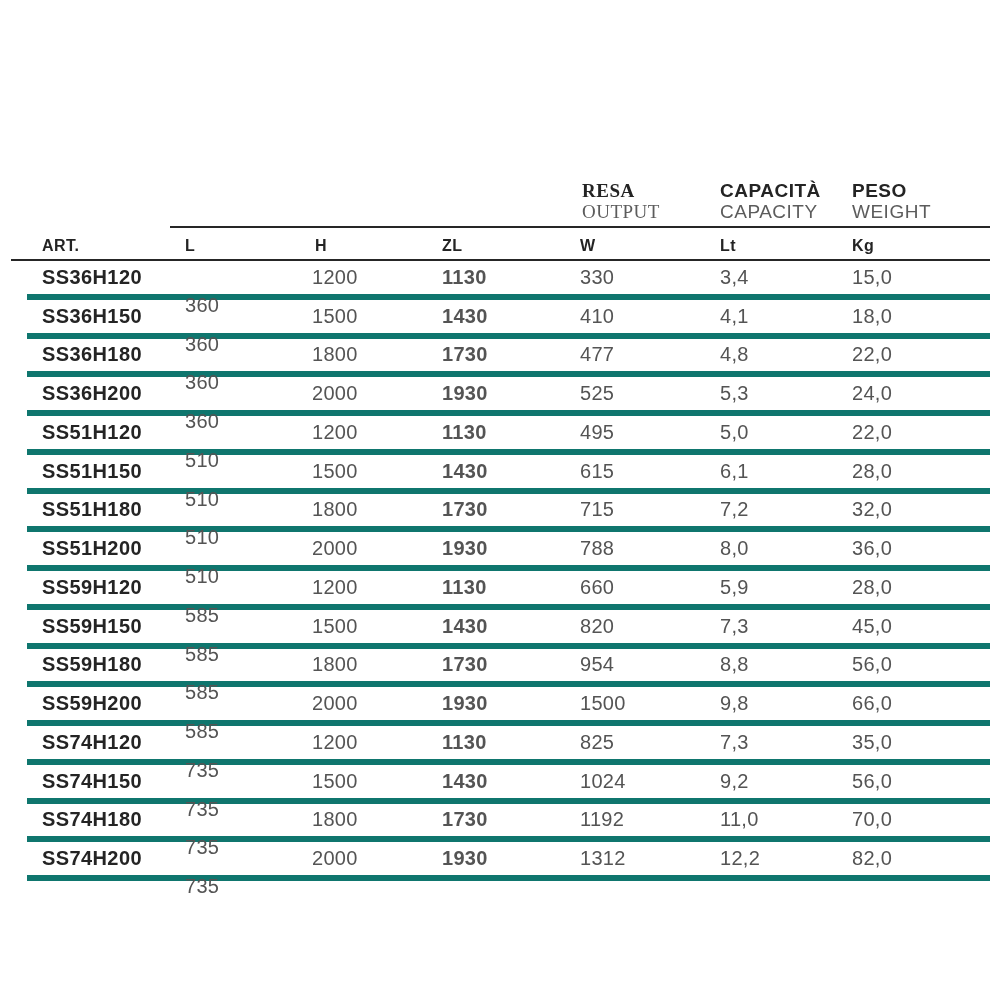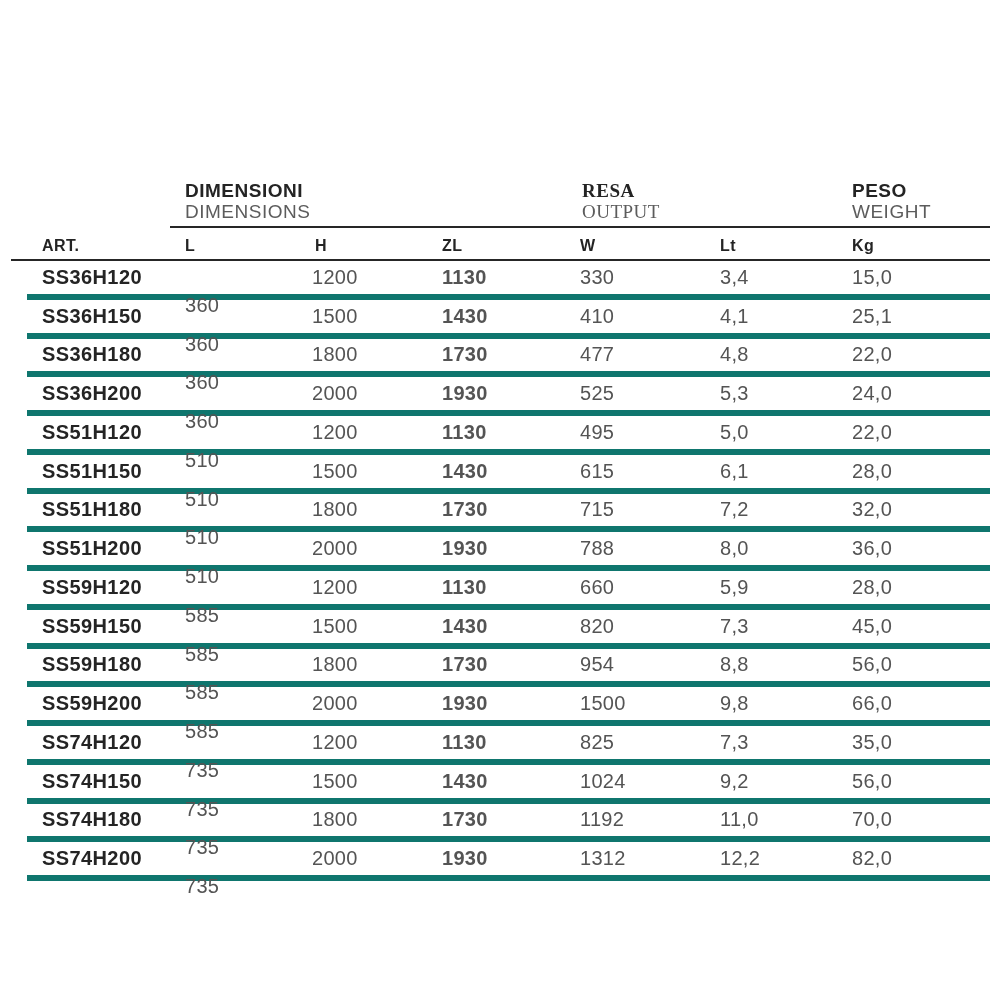--- a/index.html
+++ b/index.html
@@ -109,27 +109,27 @@
   .c-zl  { left: 415px; font-weight: bold; }
   .c-w   { left: 553px; }
   .c-lt  { left: 693px; }
   .c-kg  { left: 825px; }
 </style>
 </head>
 <body>
 
 <div class="page">
 
-  <div class="group-header grp-dimensioni">
-    <div class="primary">DIMENSIONI</div>
-    <div class="secondary">DIMENSIONS</div>
-  </div>
   <div class="group-header grp-resa">
     <div class="primary">RESA</div>
     <div class="secondary">OUTPUT</div>
+  </div>
+  <div class="group-header grp-capacita">
+    <div class="primary">CAPACITÀ</div>
+    <div class="secondary">CAPACITY</div>
   </div>
   <div class="group-header grp-peso">
     <div class="primary">PESO</div>
     <div class="secondary">WEIGHT</div>
   </div>
 
   <div class="group-line"></div>
 
   <div class="subheader-label sh-art">ART.</div>
   <div class="subheader-label sh-l">L</div>
@@ -151,21 +151,21 @@
         <div class="cell c-lt">3,4</div>
         <div class="cell c-kg">15,0</div>
       </div>
       <div class="trow">
         <div class="cell c-art">SS36H150</div>
         <div class="cell c-l">360</div>
         <div class="cell c-h">1500</div>
         <div class="cell c-zl">1430</div>
         <div class="cell c-w">410</div>
         <div class="cell c-lt">4,1</div>
-        <div class="cell c-kg">25,1</div>
+        <div class="cell c-kg">18,0</div>
       </div>
       <div class="trow">
         <div class="cell c-art">SS36H180</div>
         <div class="cell c-l">360</div>
         <div class="cell c-h">1800</div>
         <div class="cell c-zl">1730</div>
         <div class="cell c-w">477</div>
         <div class="cell c-lt">4,8</div>
         <div class="cell c-kg">22,0</div>
       </div>

